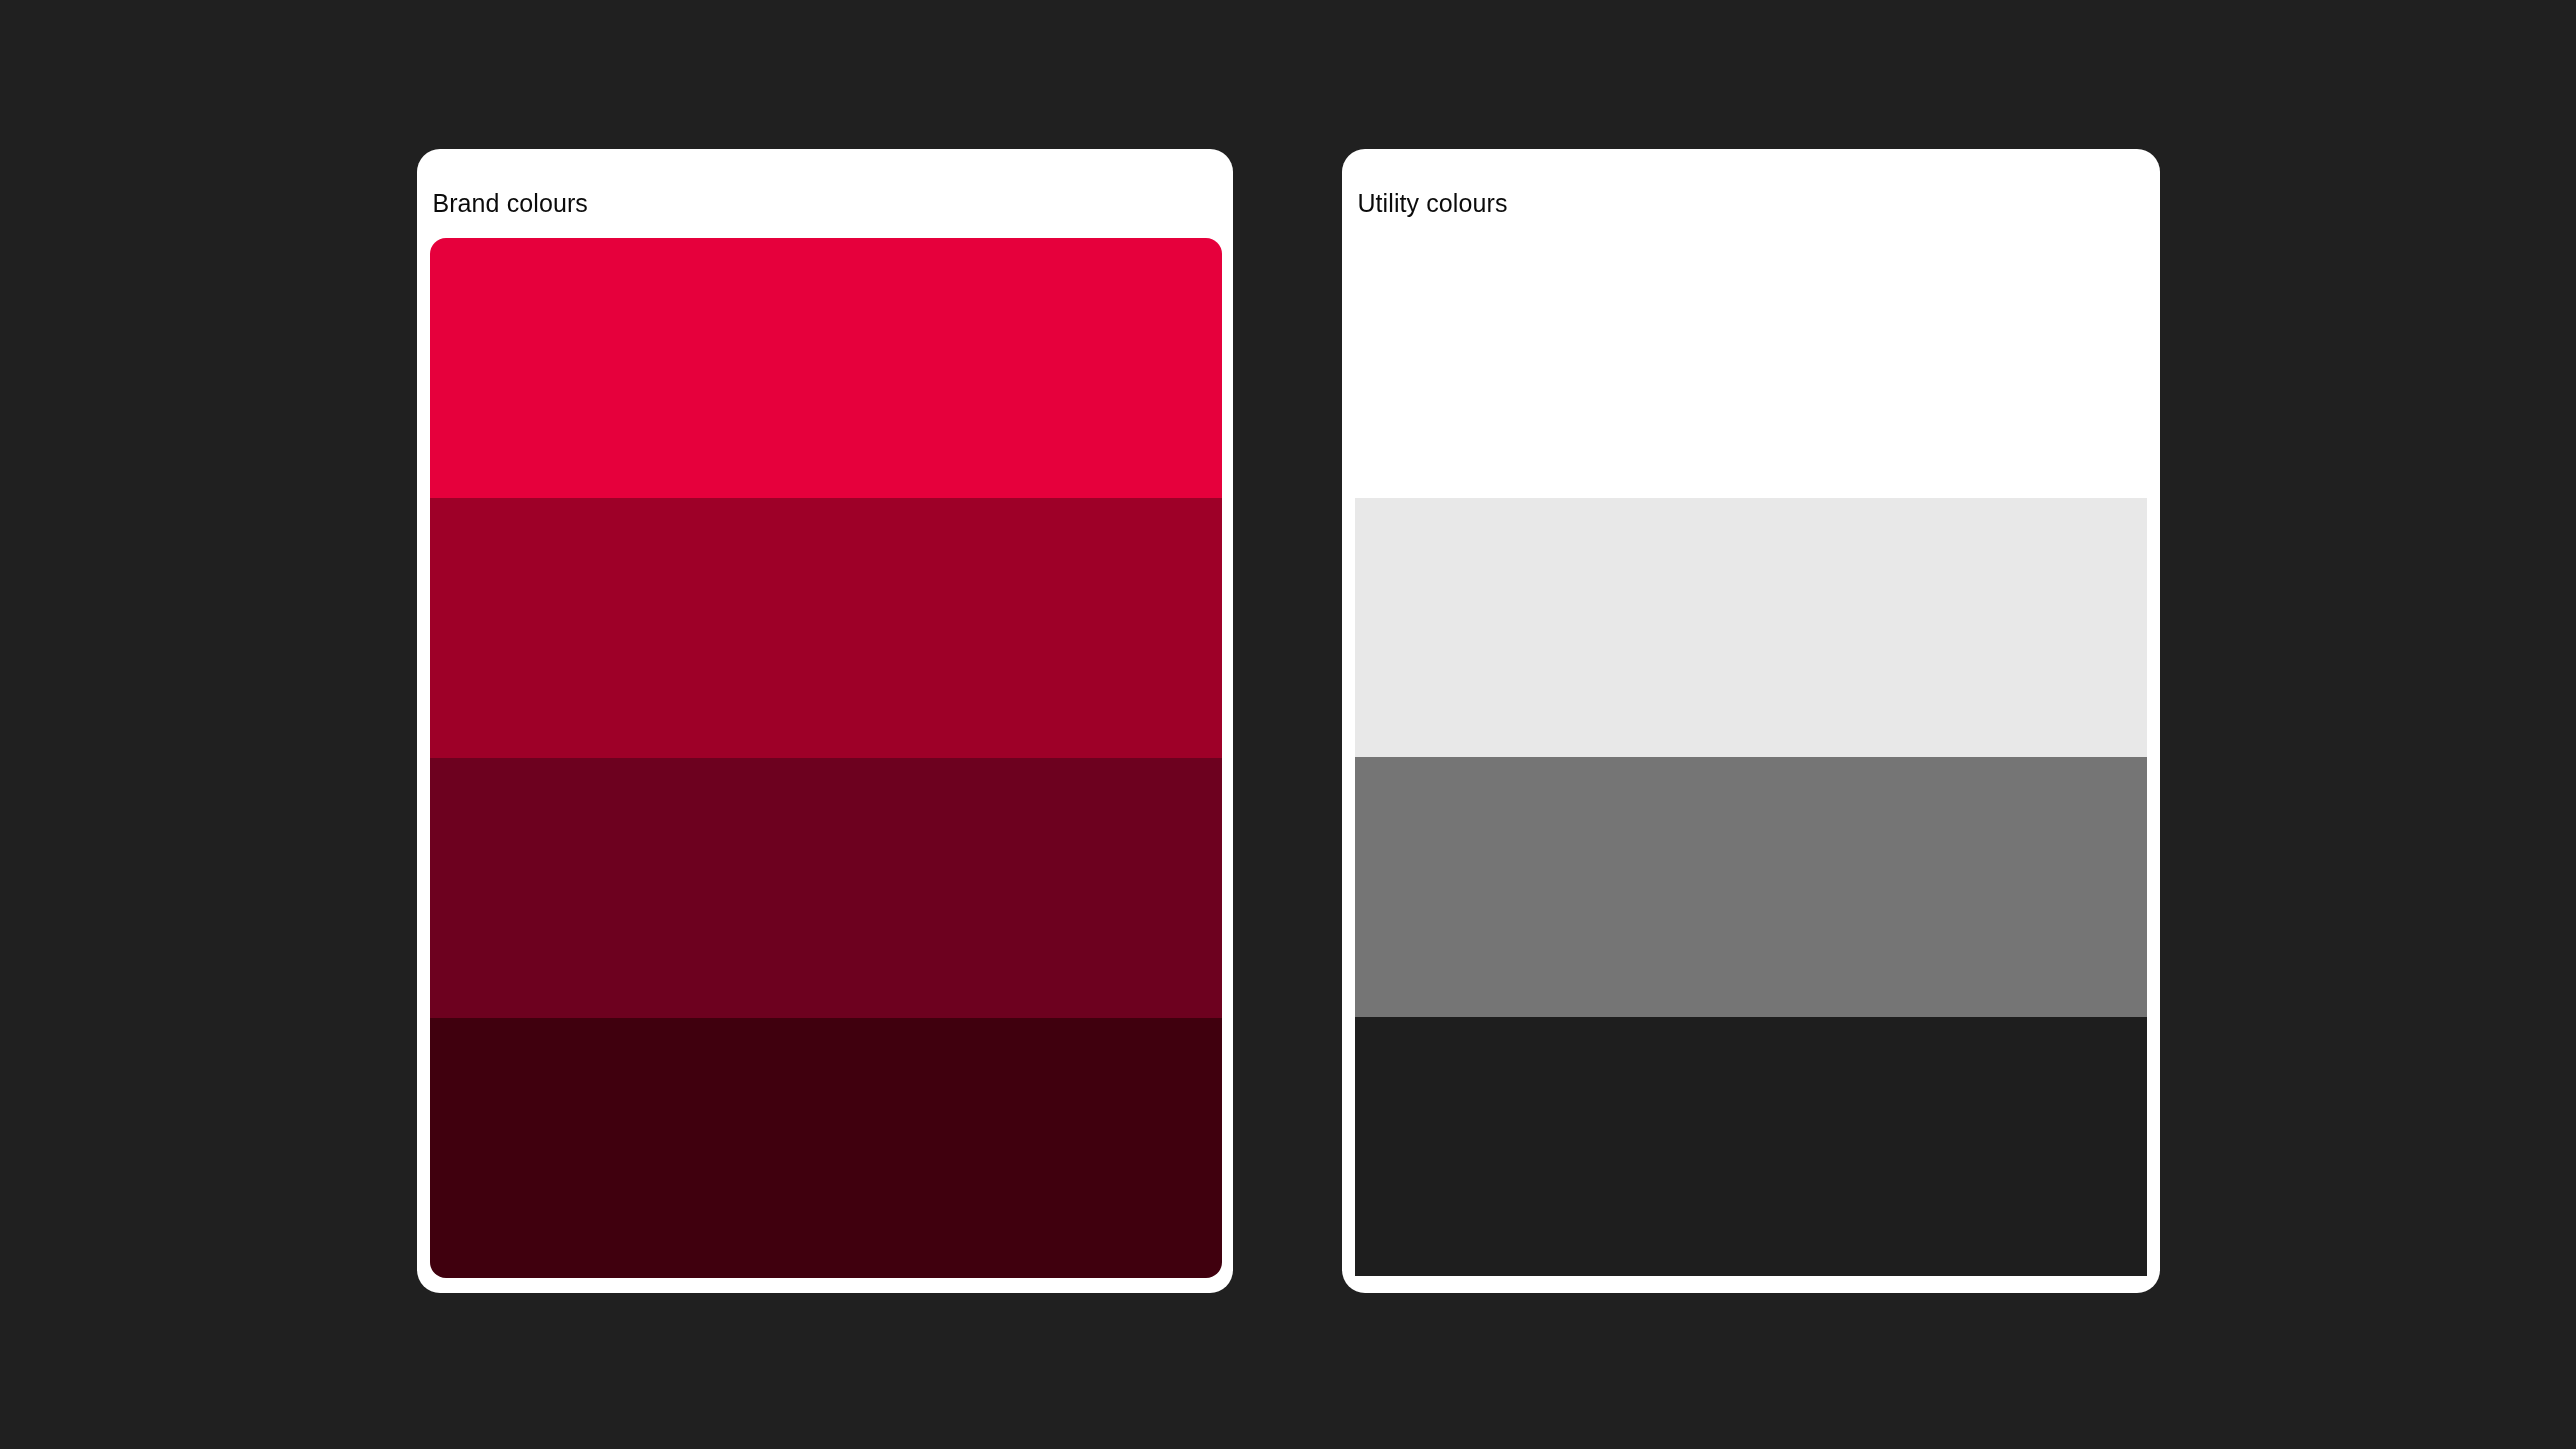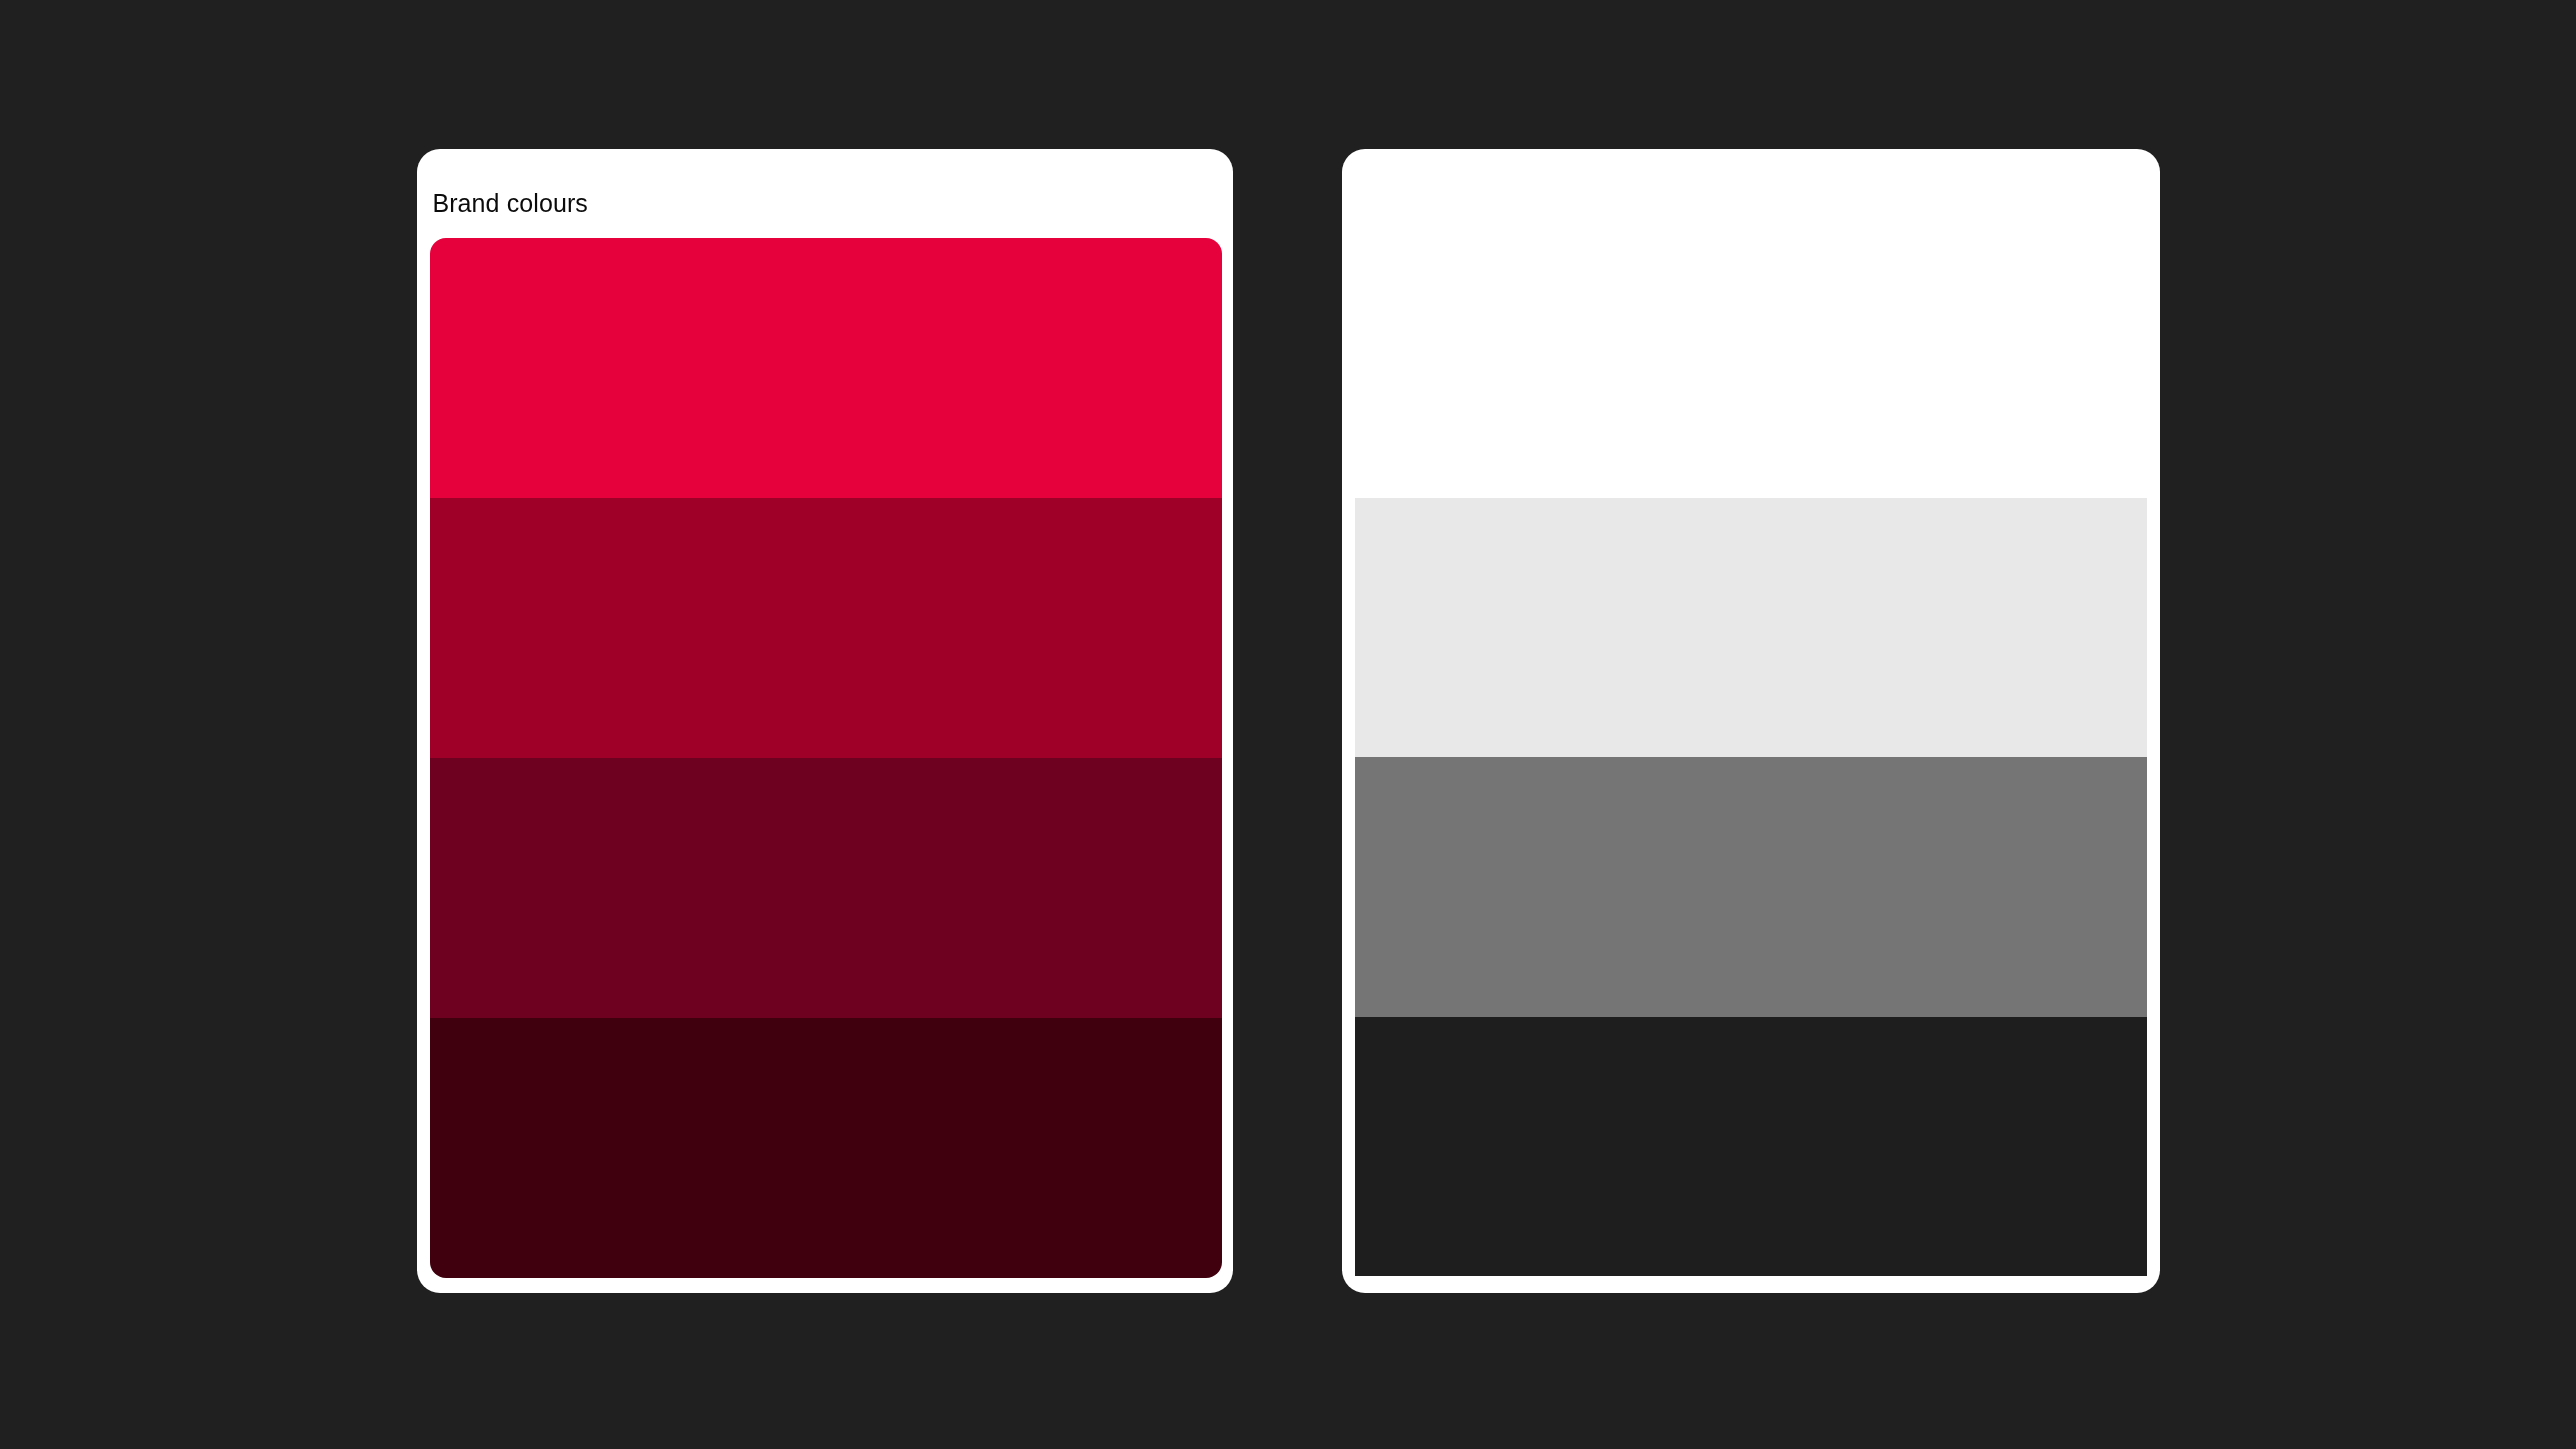--- a/index.html
+++ b/index.html
@@ -103,20 +103,21 @@
     <div class="card-title">Brand colours</div>
     <div class="swatch-stack" id="stack-brand">
       <div class="swatch" style="background: rgb(230, 0, 60);"></div>
       <div class="swatch" style="background: rgb(158, 0, 40);"></div>
       <div class="swatch" style="background: rgb(109, 1, 31);"></div>
       <div class="swatch" style="background: rgb(64, 0, 14);"></div>
     </div>
   </div>
 
   <div class="card" id="card-utility">
+    <div class="card-title">Utility colours</div>
     <div class="swatch-stack" id="stack-utility">
       <div class="swatch" style="background: rgb(255, 255, 255);"></div>
       <div class="swatch" style="background: rgb(232, 232, 232);"></div>
       <div class="swatch" style="background: rgb(117, 117, 117);"></div>
       <div class="swatch" style="background: rgb(30, 30, 30);"></div>
     </div>
   </div>
 
 </div>
 

